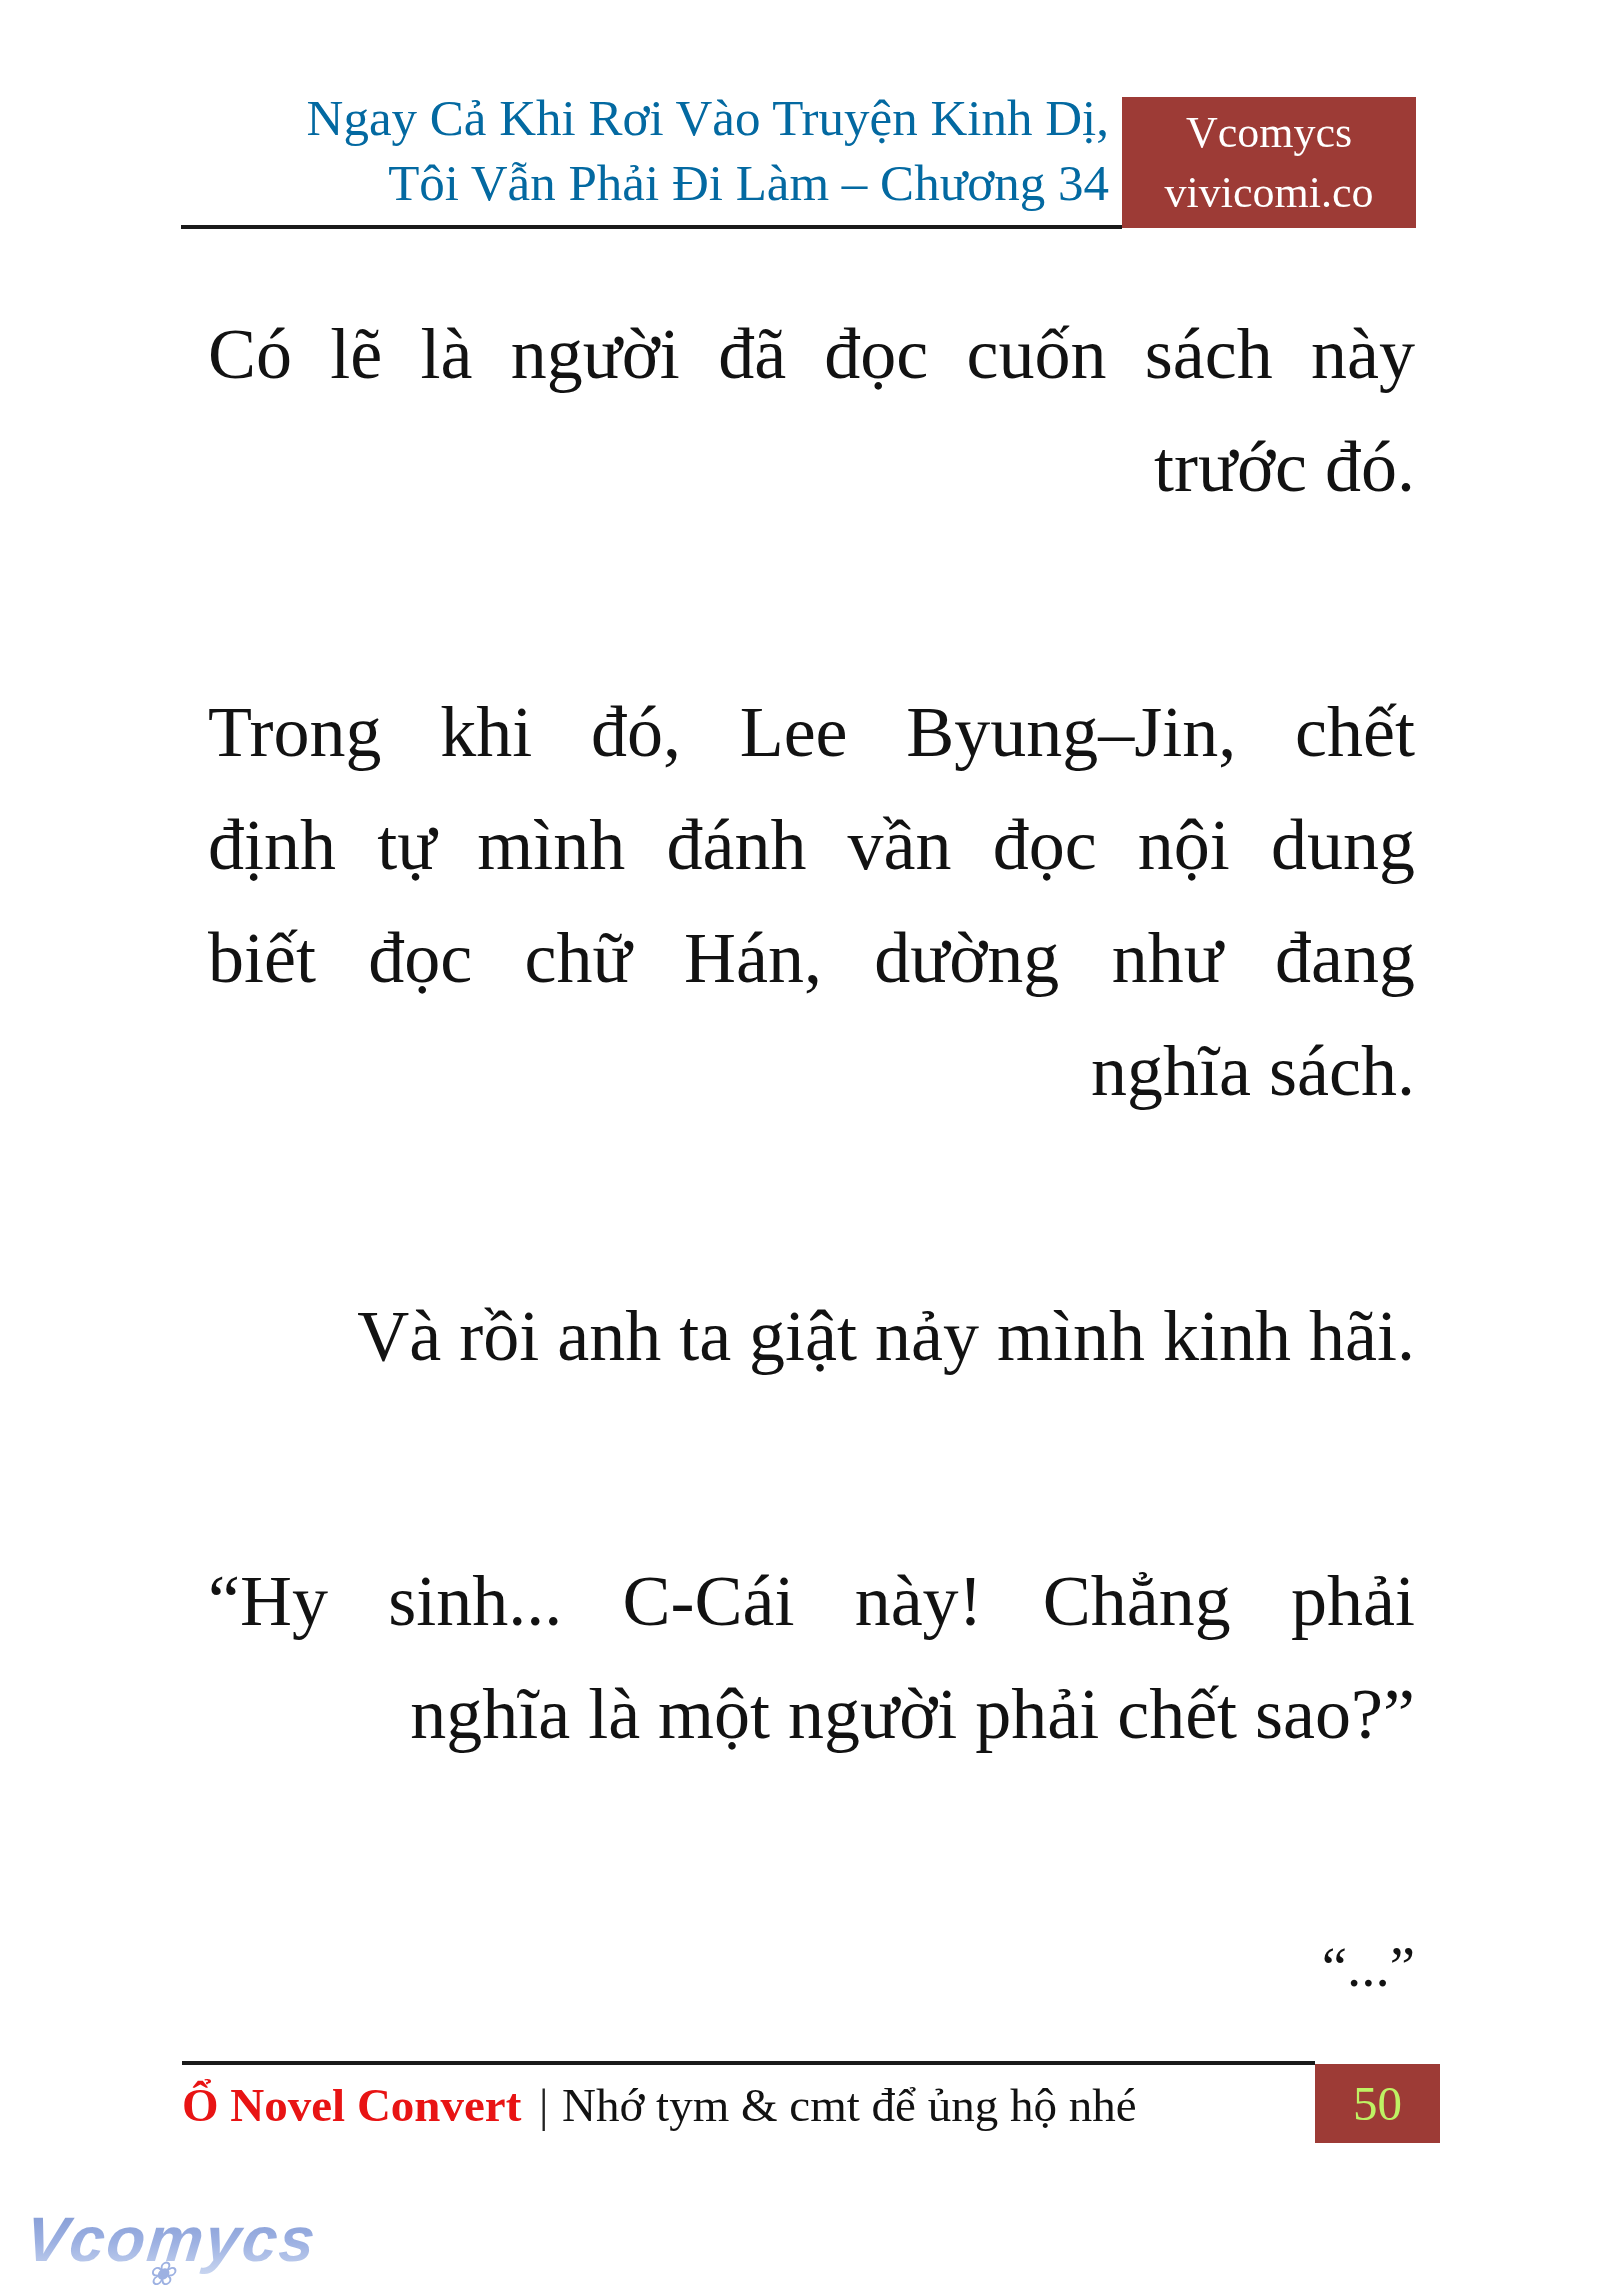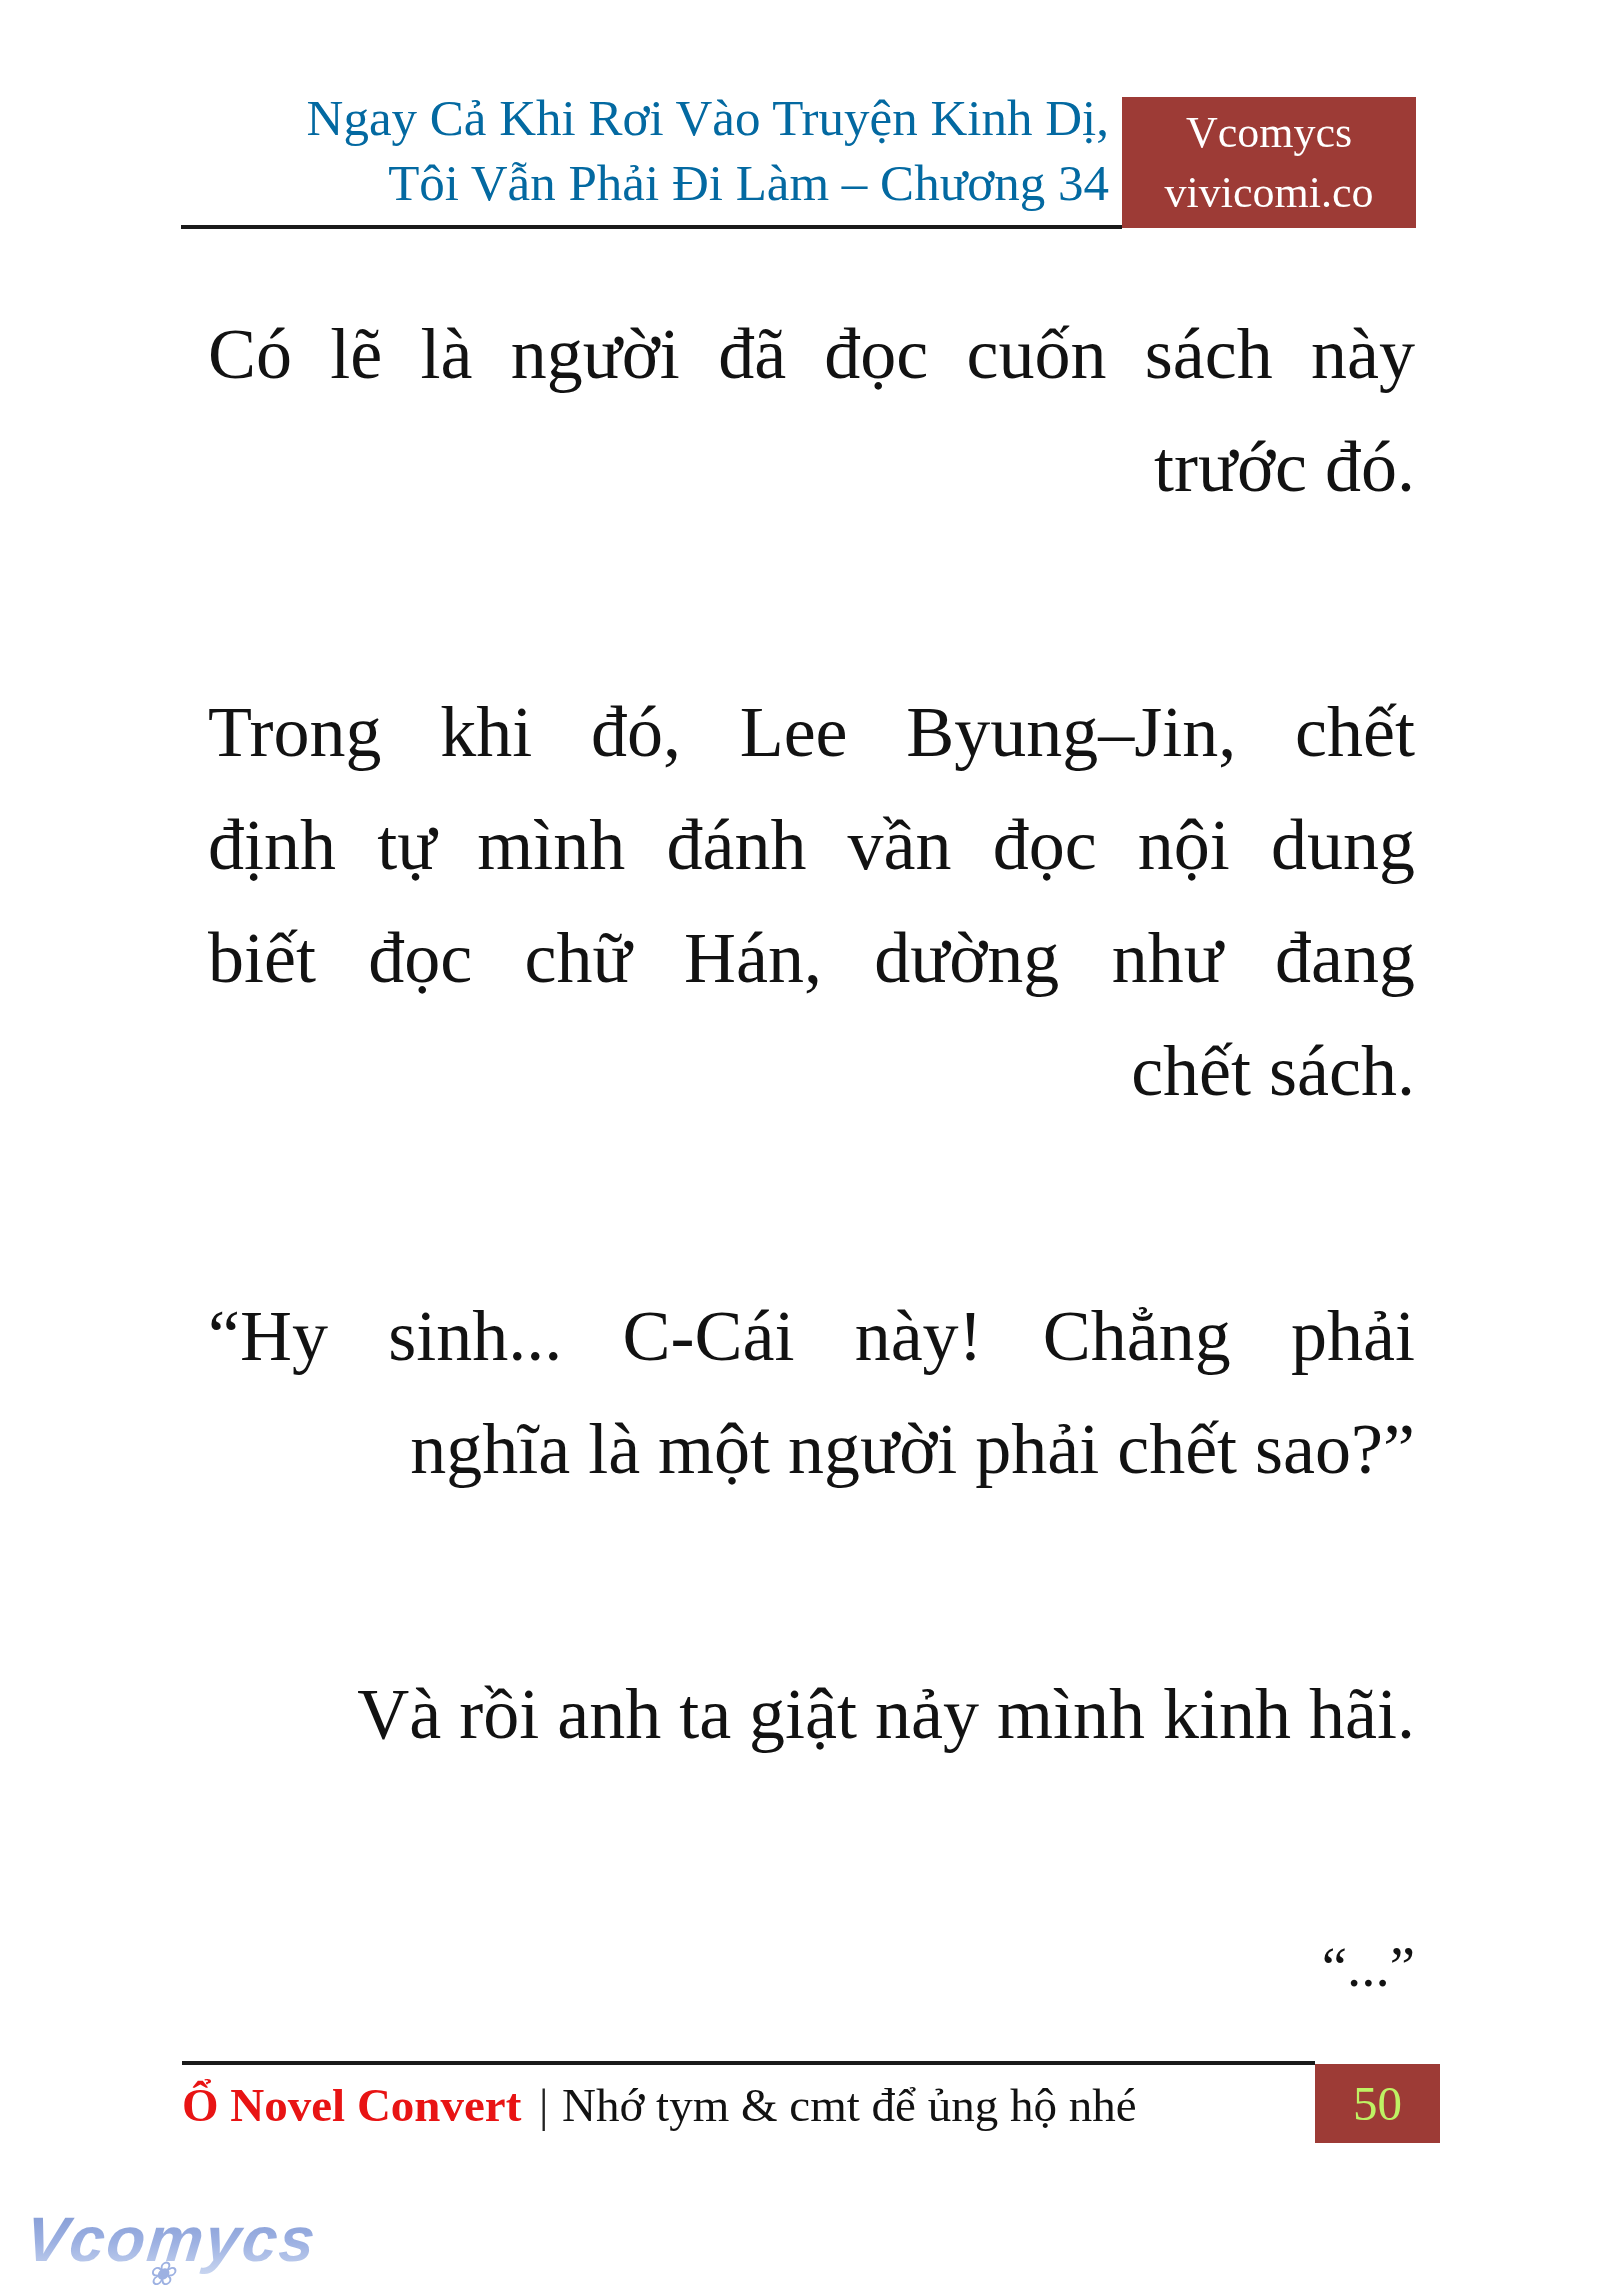--- a/index.html
+++ b/index.html
@@ -136,30 +136,30 @@
 
   <div class="para">
     <div class="line fill">Có lẽ là người đã đọc cuốn sách này</div>
     <div class="line">trước đó.</div>
   </div>
 
   <div class="para">
     <div class="line fill">Trong khi đó, Lee Byung–Jin, chết</div>
     <div class="line fill">định tự mình đánh vần đọc nội dung</div>
     <div class="line fill">biết đọc chữ Hán, dường như đang</div>
-    <div class="line">chết sách.</div>
+    <div class="line">nghĩa sách.</div>
+  </div>
+
+  <div class="para">
+    <div class="line">Và rồi anh ta giật nảy mình kinh hãi.</div>
   </div>
 
   <div class="para">
     <div class="line fill">“Hy sinh... C-Cái này! Chẳng phải</div>
     <div class="line">nghĩa là một người phải chết sao?”</div>
-  </div>
-
-  <div class="para">
-    <div class="line">Và rồi anh ta giật nảy mình kinh hãi.</div>
   </div>
 
   <div class="para small">
     <div class="line">“...”</div>
   </div>
 
 </div>
 
 <div class="footer-rule"></div>
 

